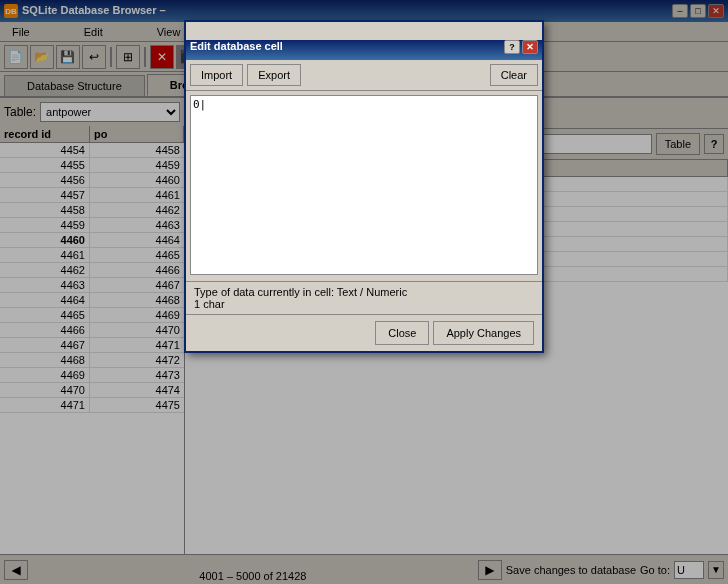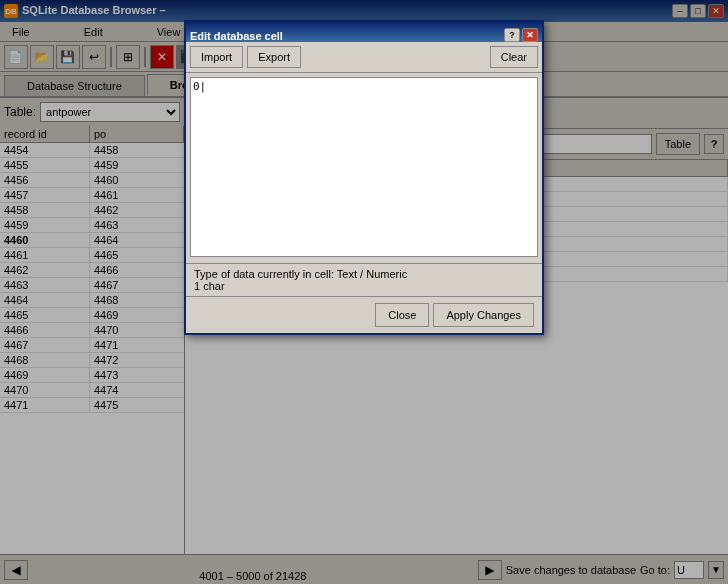--- a/index.html
+++ b/index.html
@@ -160,34 +160,35 @@
       border: 1px solid #888;
       background: white;
       font-size: 11px;
       padding: 1px;
     }
 
     .table-header {
       display: flex;
       background: #d4d0c8;
       border-bottom: 1px solid #888;
-      font-weight: normal;
+      font-weight: bold;
     }
     .col-header {
       padding: 2px 4px;
       border-right: 1px solid #888;
       font-size: 11px;
     }
     .col-record-id { width: 90px; }
     .col-po { flex: 1; }
 
     .table-body { overflow-y: auto; flex: 1; }
     .table-row {
       display: flex;
       border-bottom: 1px solid #e0e0e0;
+      text-align: right;
     }
     .table-row.bold-row .cell-record-id { font-weight: bold; }
     .cell {
       padding: 1px 4px;
       font-size: 11px;
     }
     .cell-record-id { width: 90px; border-right: 1px solid #e0e0e0; }
     .cell-po { flex: 1; }
 
     
@@ -370,25 +371,26 @@
       background: #d4d0c8;
       border: 2px solid #0a246a;
       box-shadow: 3px 3px 8px rgba(0,0,0,0.5);
       position: relative;
     }
     .dialog-title-bar {
       background: linear-gradient(to bottom, #0a246a, #3a6ea5);
       color: white;
       height: 20px;
       display: flex;
-      align-items: flex-end;
+      align-items: flex-start;
       justify-content: space-between;
       padding: 0 4px;
       font-size: 11px;
       font-weight: bold;
+      margin-top: 18px;
     }
     .dialog-title-buttons {
       display: flex;
       gap: 2px;
     }
     .dialog-btn {
       width: 16px;
       height: 14px;
       border: 1px solid #888;
       border-radius: 2px;

